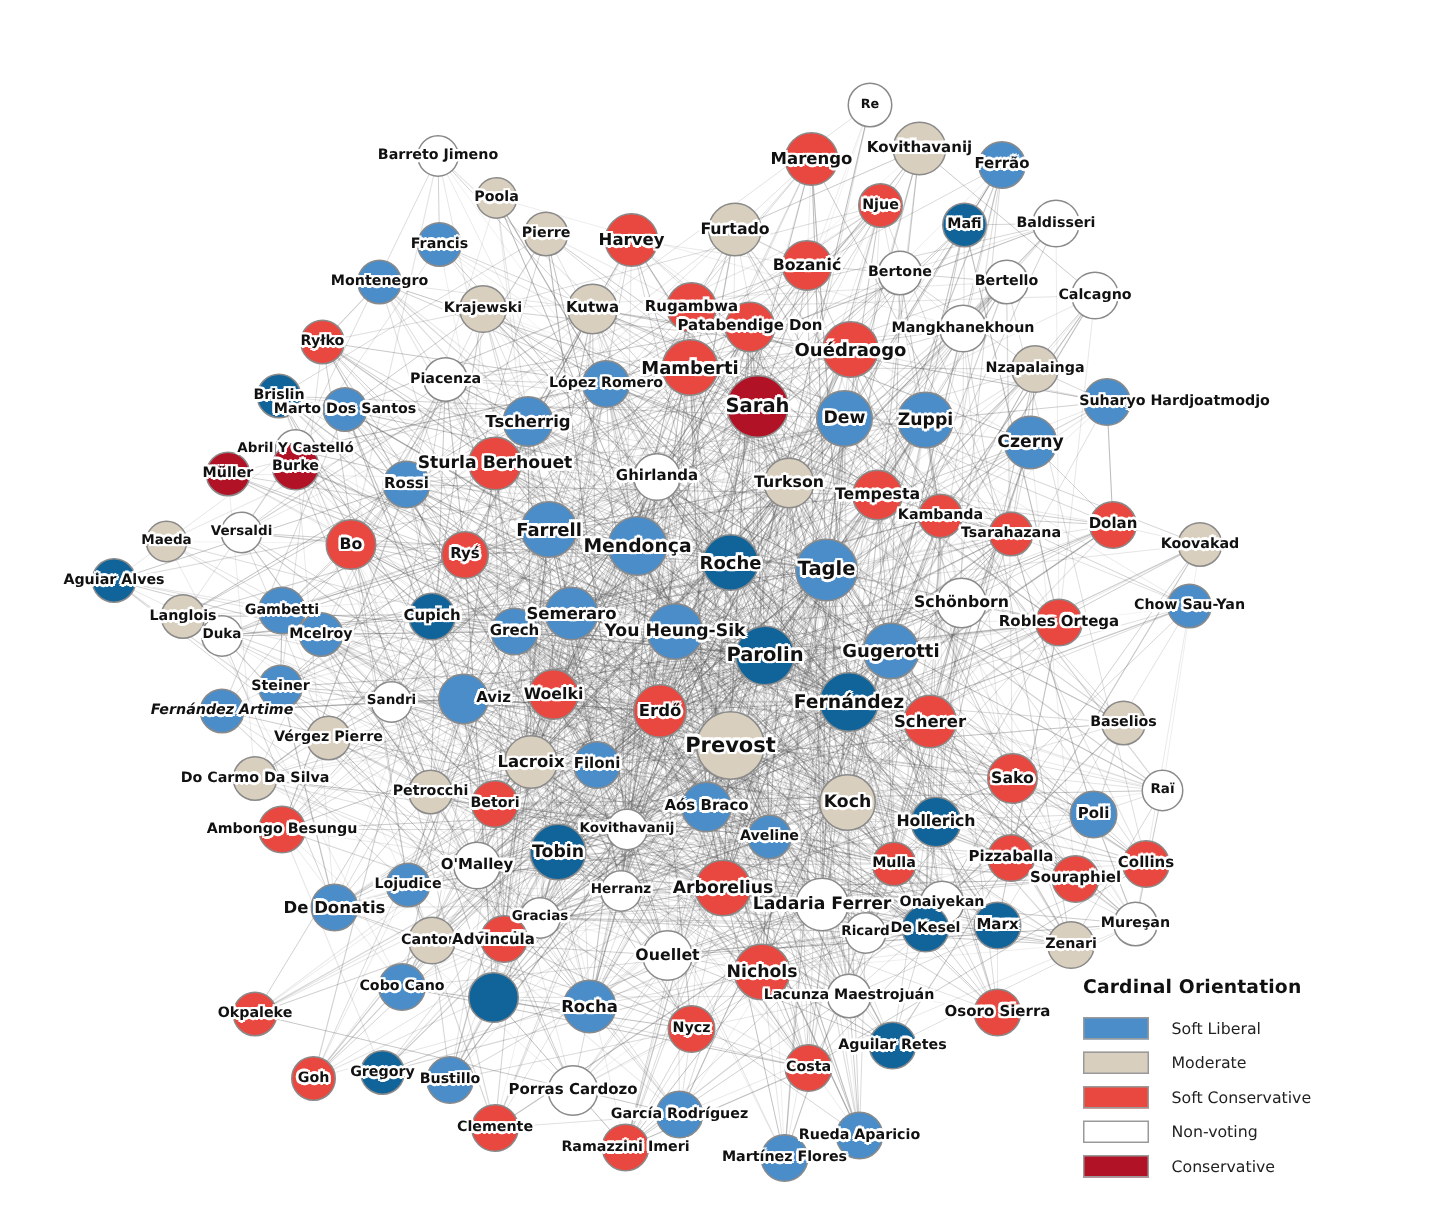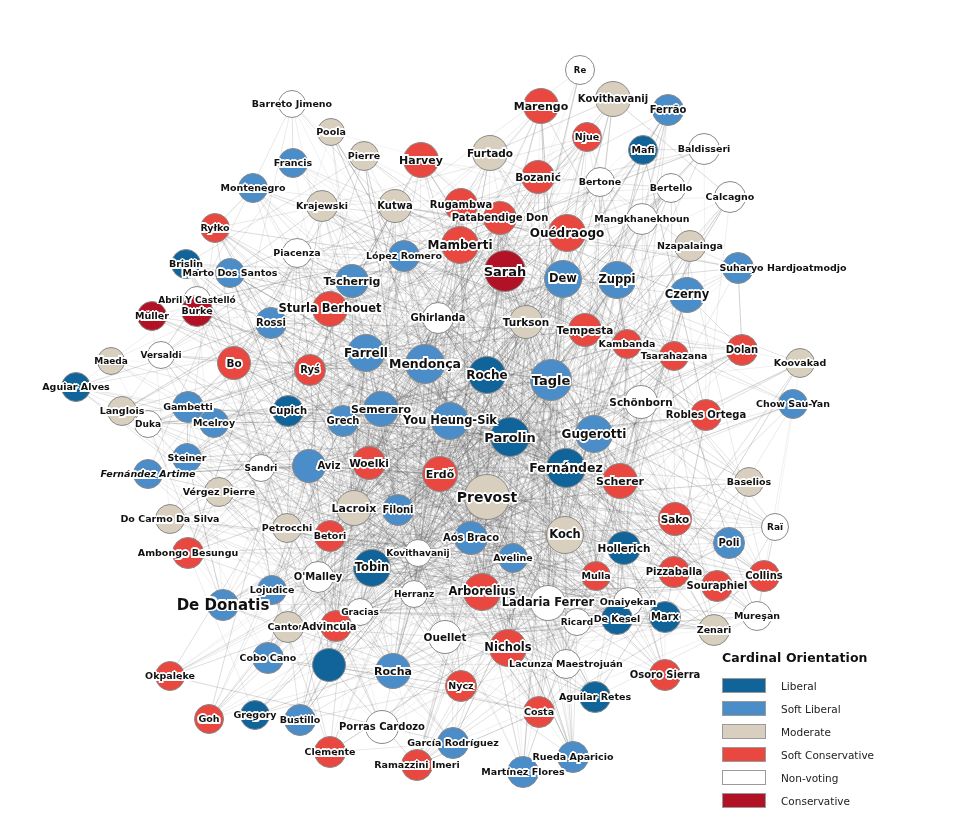--- a/index.html
+++ b/index.html
@@ -2014,21 +2014,21 @@
       <div class="lbl" style="left: 717px; top: 586px; font-size: 10px;">Souraphiel</div>
       <div class="lbl" style="left: 764px; top: 576px; font-size: 10px;">Collins</div>
       <div class="lbl" style="left: 318px; top: 577px; font-size: 10px;">O'Malley</div>
       <div class="lbl" style="left: 482px; top: 592px; font-size: 11.5px;">Arborelius</div>
       <div class="lbl" style="left: 548px; top: 603px; font-size: 11.5px;">Ladaria Ferrer</div>
       <div class="lbl" style="left: 628px; top: 602px; font-size: 9.5px;">Onaiyekan</div>
       <div class="lbl" style="left: 414px; top: 594px; font-size: 9px;">Herranz</div>
       <div class="lbl" style="left: 665px; top: 617px; font-size: 10px;">Marx</div>
       <div class="lbl" style="left: 757px; top: 616px; font-size: 9.5px;">Mureşan</div>
       <div class="lbl" style="left: 714px; top: 630px; font-size: 9.5px;">Zenari</div>
-      <div class="lbl" style="left: 223px; top: 605px; font-size: 15px;">De Donatis</div>
+      <div class="lbl" style="left: 223px; top: 605px; font-size: 11px;">De Donatis</div>
       <div class="lbl" style="left: 272px; top: 590px; font-size: 9.5px;">Lojudice</div>
       <div class="lbl" style="left: 360px; top: 612px; font-size: 9px;">Gracias</div>
       <div class="lbl" style="left: 577px; top: 622px; font-size: 9px;">Ricard</div>
       <div class="lbl" style="left: 617px; top: 619px; font-size: 9.5px;">De Kesel</div>
       <div class="lbl" style="left: 288px; top: 627px; font-size: 9.5px;">Cantoni</div>
       <div class="lbl" style="left: 336px; top: 626px; font-size: 9.5px;">Omella</div>
       <div class="lbl" style="left: 445px; top: 637px; font-size: 10.5px;">Ouellet</div>
       <div class="lbl" style="left: 508px; top: 648px; font-size: 11.5px;">Nichols</div>
       <div class="lbl" style="left: 566px; top: 664px; font-size: 9.5px;">Lacunza Maestrojuán</div>
       <div class="lbl" style="left: 665px; top: 675px; font-size: 10px;">Osoro Sierra</div>
@@ -2047,24 +2047,20 @@
       <div class="lbl" style="left: 330px; top: 752px; font-size: 9.5px;">Clemente</div>
       <div class="lbl" style="left: 417px; top: 765px; font-size: 9.5px;">Ramazzini Imeri</div>
       <div class="lbl" style="left: 573px; top: 757px; font-size: 9.5px;">Rueda Aparicio</div>
       <div class="lbl" style="left: 523px; top: 772px; font-size: 9.5px;">Martínez Flores</div>
     </div>
 
   <div id="legend">
     <div class="ltitle">Cardinal Orientation</div>
     <div id="legend-rows">
         <div class="lrow">
-          <div class="sw" style="background: rgb(17, 100, 154);"></div>
-          <div class="ltxt">Liberal</div>
-        </div>
-        <div class="lrow">
           <div class="sw" style="background: rgb(75, 141, 200);"></div>
           <div class="ltxt">Soft Liberal</div>
         </div>
         <div class="lrow">
           <div class="sw" style="background: rgb(217, 207, 190);"></div>
           <div class="ltxt">Moderate</div>
         </div>
         <div class="lrow">
           <div class="sw" style="background: rgb(232, 72, 63);"></div>
           <div class="ltxt">Soft Conservative</div>

